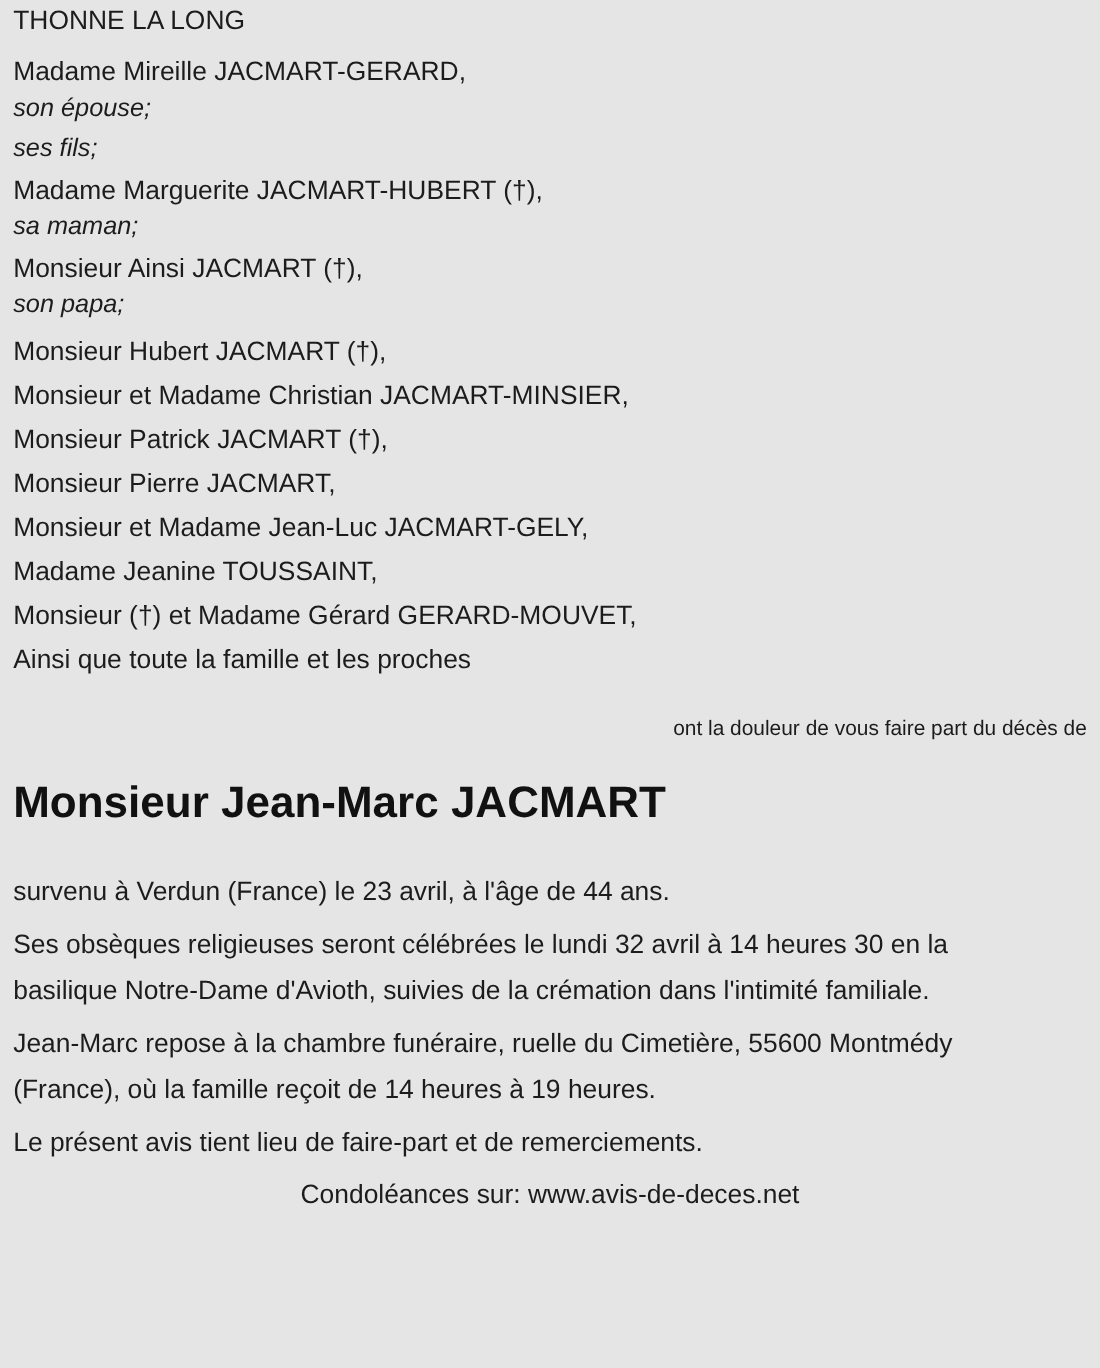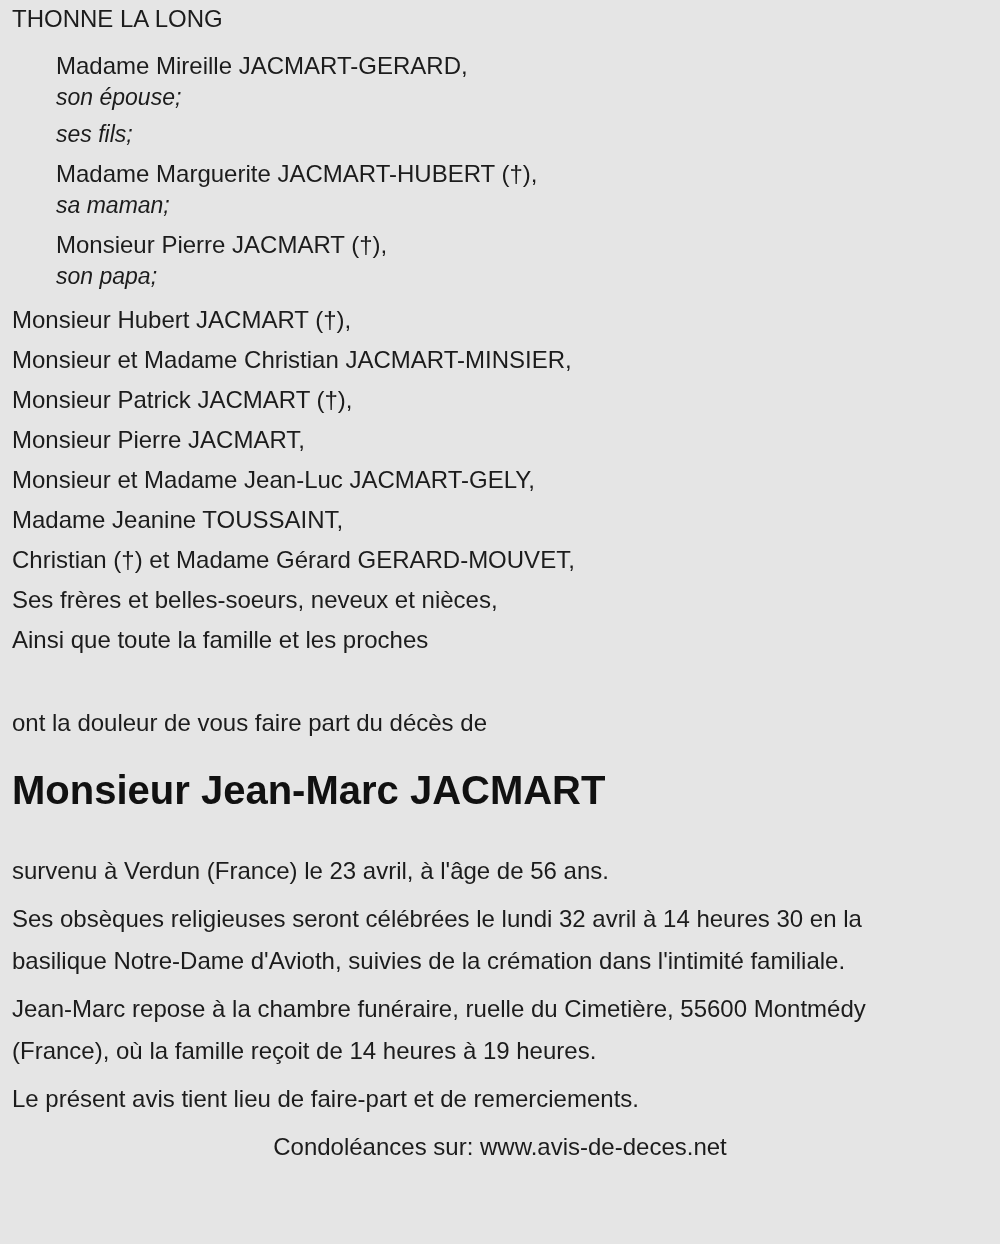--- a/index.html
+++ b/index.html
@@ -16,43 +16,44 @@
     width: 1000px;
     min-height: 1244px;
     padding: 4px 12px 20px 12px;
     background: #e5e5e5;
   }
   .place {
     font-size: 24px;
     line-height: 30px;
     margin-bottom: 16px;
   }
-  .rel-group { margin-bottom: 10px; margin-left: 44px; }
+  .rel-group { margin-bottom: 10px; }
   .rel-text {
     font-size: 24px;
     line-height: 31px;
   }
   .relation {
     font-size: 23px;
     font-style: italic;
     text-align: left;
     line-height: 27px;
     margin-top: 3px;
     padding-right: 2px;
   }
   .plain-block { margin-top: 2px; }
   .plain-line {
     font-size: 24px;
     line-height: 40px;
     white-space: nowrap;
   }
   .announcement {
-    font-size: 24px;
+    font-size: 19px;
     line-height: 30px;
-    margin-top: 48px;
+    margin-top: 28px;
+    text-align: right;
   }
   .deceased {
     font-size: 40px;
     line-height: 48px;
     font-weight: 700;
     margin-top: 28px;
     color: #111111;
   }
   .detail {
     font-size: 24px;
@@ -84,41 +85,40 @@
   <div class="rel-group">
     <div class="relation">ses fils;</div>
   </div>
 
   <div class="rel-group">
     <div class="rel-text">Madame Marguerite JACMART-HUBERT (†),</div>
     <div class="relation">sa maman;</div>
   </div>
 
   <div class="rel-group">
-    <div class="rel-text">Monsieur Pierre JACMART (†),</div>
+    <div class="rel-text">Monsieur Ainsi JACMART (†),</div>
     <div class="relation">son papa;</div>
   </div>
 
   <div class="plain-block">
     <div class="plain-line">Monsieur Hubert JACMART (†),</div>
     <div class="plain-line">Monsieur et Madame Christian JACMART-MINSIER,</div>
     <div class="plain-line">Monsieur Patrick JACMART (†),</div>
     <div class="plain-line">Monsieur Pierre JACMART,</div>
     <div class="plain-line">Monsieur et Madame Jean-Luc JACMART-GELY,</div>
     <div class="plain-line">Madame Jeanine TOUSSAINT,</div>
-    <div class="plain-line">Christian (†) et Madame Gérard GERARD-MOUVET,</div>
-    <div class="plain-line">Ses frères et belles-soeurs, neveux et nièces,</div>
+    <div class="plain-line">Monsieur (†) et Madame Gérard GERARD-MOUVET,</div>
     <div class="plain-line">Ainsi que toute la famille et les proches</div>
   </div>
 
   <div class="announcement">ont la douleur de vous faire part du décès de</div>
 
   <h1 class="deceased">Monsieur Jean-Marc JACMART</h1>
 
-  <div class="detail first">survenu à Verdun (France) le 23 avril, à l'âge de 56 ans.</div>
+  <div class="detail first">survenu à Verdun (France) le 23 avril, à l'âge de 44 ans.</div>
   <div class="detail">Ses obsèques religieuses seront célébrées le lundi 32 avril à 14 heures 30 en la basilique Notre-Dame d'Avioth, suivies de la crémation dans l'intimité familiale.</div>
   <div class="detail">Jean-Marc repose à la chambre funéraire, ruelle du Cimetière, 55600 Montmédy (France), où la famille reçoit de 14 heures à 19 heures.</div>
   <div class="detail">Le présent avis tient lieu de faire-part et de remerciements.</div>
 
   <div class="condolences">
     <span>Condoléances sur:</span>
     <span class="url">www.avis-de-deces.net</span>
   </div>
 
 </div>

